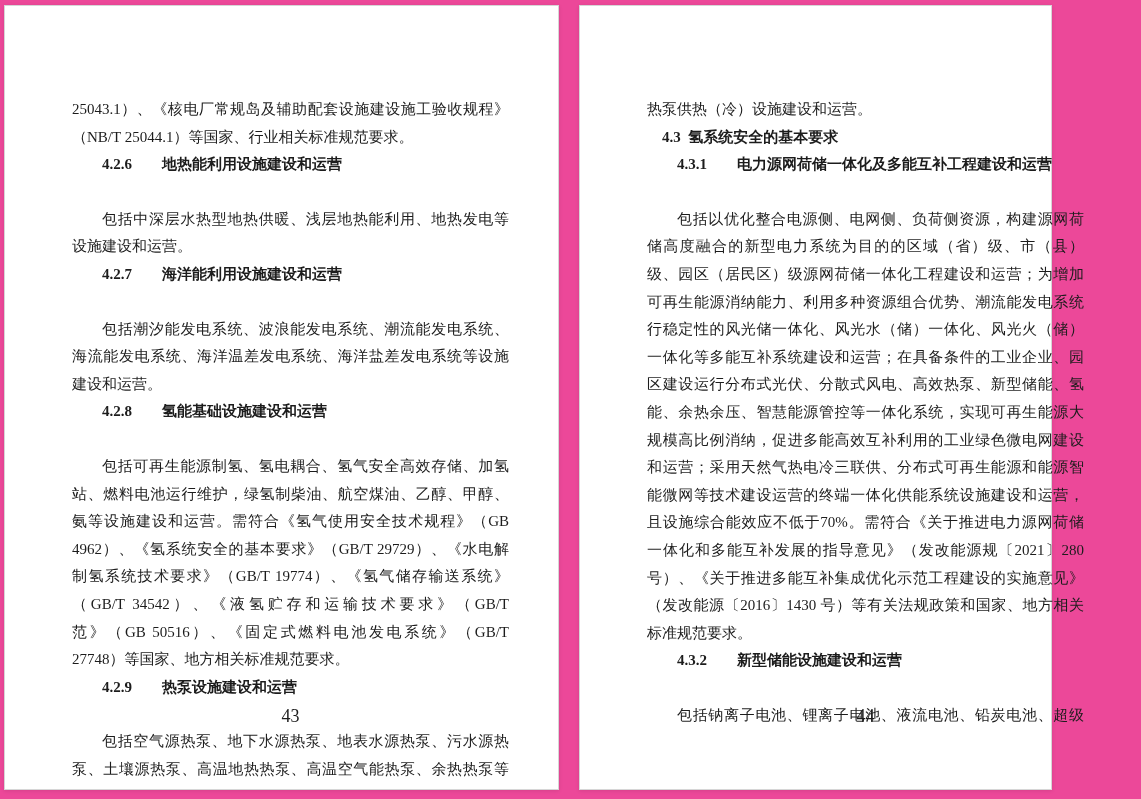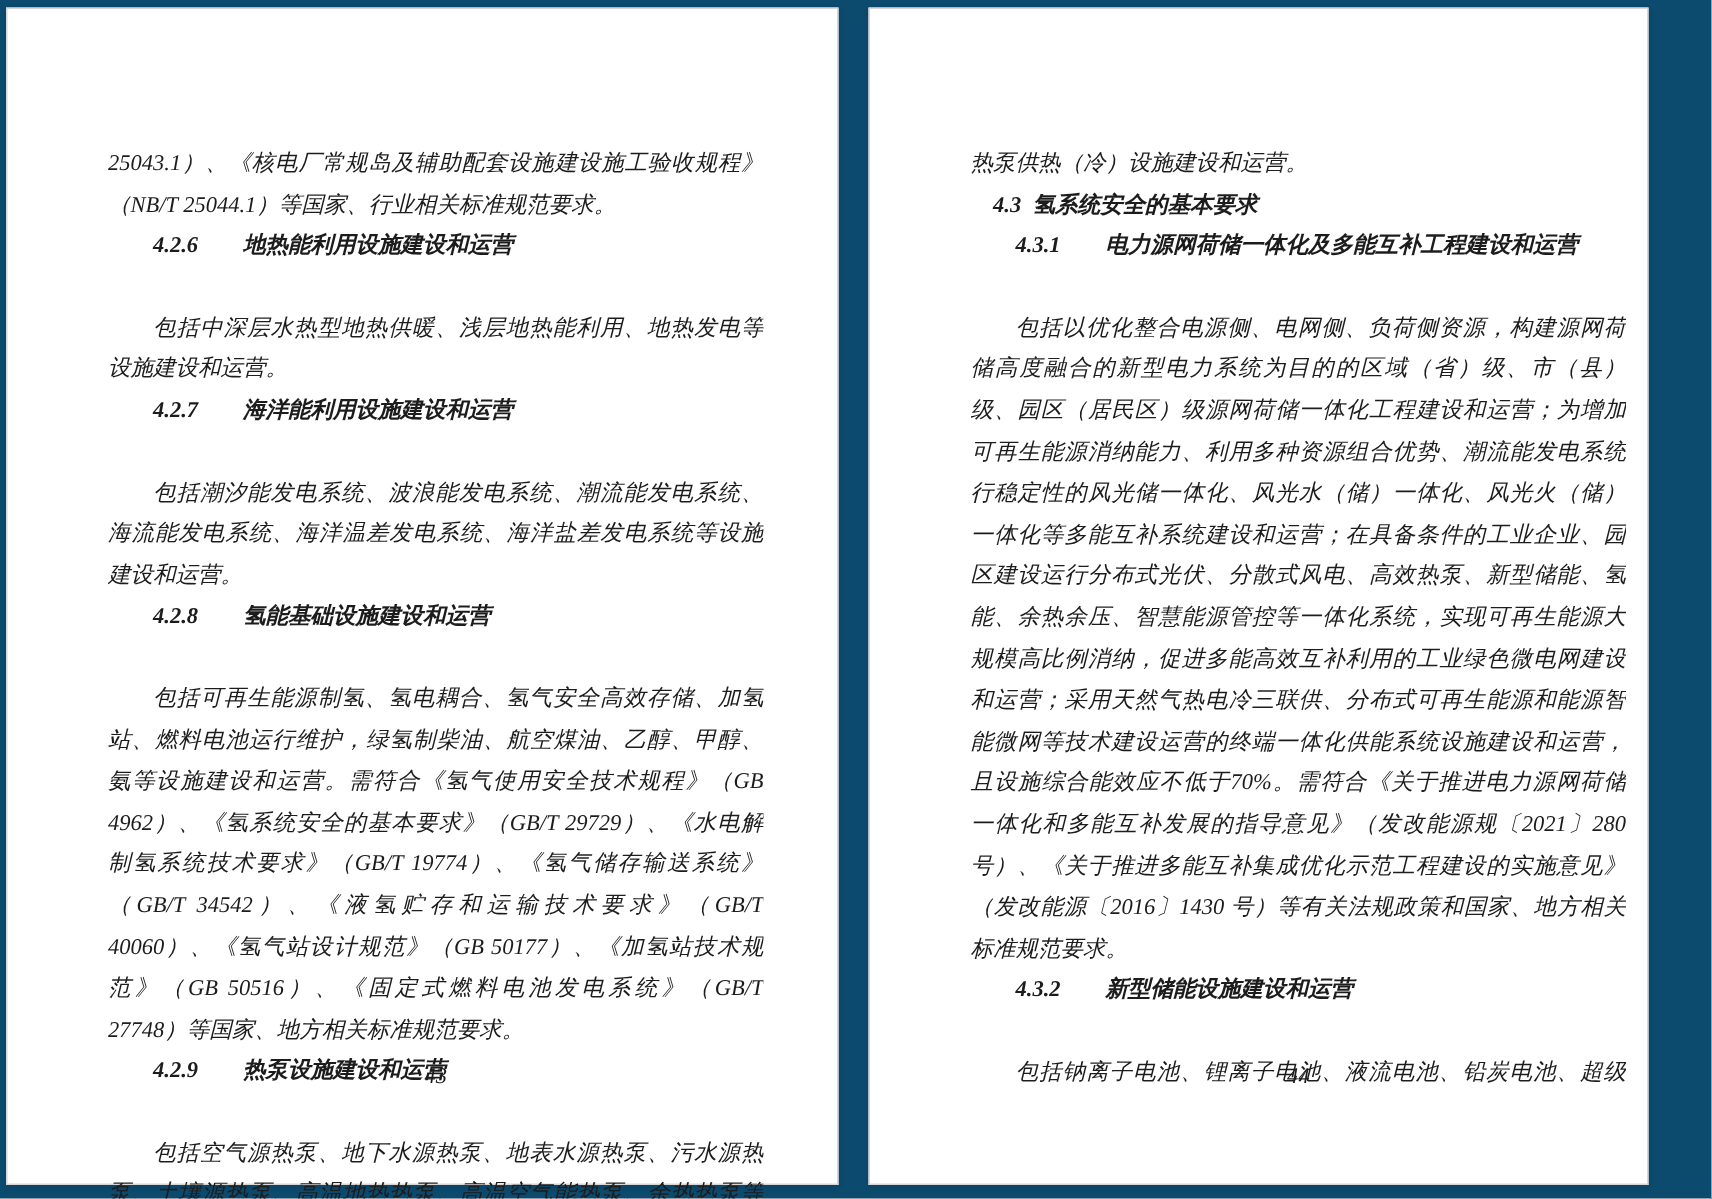--- a/index.html
+++ b/index.html
@@ -5,34 +5,33 @@
   html, body {
     margin: 0; padding: 0;
     width: 1141px; height: 799px;
     overflow: hidden;
     background: #ebebeb;
     font-family: "Liberation Serif", "DejaVu Serif", serif;
   }
   .canvas {
     position: relative;
     width: 1141px; height: 799px;
-    background: #0c4a6e;
-    font-style: italic;
+    background: #ec4899;
   }
   .page {
     position: absolute;
     top: 5px;
     height: 785px;
     background: #ffffff;
     border: 1px solid #d6d6d6;
     box-shadow: 0 1px 4px rgba(0,0,0,0.10);
     box-sizing: border-box;
   }
   .page-left  { left: 4px;   width: 555px; }
-  .page-right { left: 579px; width: 520px; }
+  .page-right { left: 579px; width: 473px; }
   .page-text {
     position: absolute;
     top: 90px;
     left: 67px;
     width: 437px;
     color: #1c1c1c;
     font-size: 15px;
     line-height: 27.6px;
   }
   .line { height: 27.6px; overflow: hidden; }
@@ -53,21 +52,21 @@
   .heading2 { font-weight: bold; padding-left: 1em; }
   .heading .htitle  { margin-left: 2em; }
   .heading2 .htitle { margin-left: 0.5em; }
   .page-number {
     position: absolute;
     bottom: 62px;
     left: 67px;
     width: 437px;
     text-align: center;
     color: #1c1c1c;
-    font-size: 15px;
+    font-size: 18px;
   }
 </style>
 </head>
 <body>
 
 <div class="canvas">
   <div class="page page-left">
     <div class="page-text">
         <div class="line fill">25043.1）、《核电厂常规岛及辅助配套设施建设施工验收规程》</div>
         <div class="line end">（NB/T 25044.1）等国家、行业相关标准规范要求。</div>
@@ -78,21 +77,20 @@
         <div class="line fill-indent">包括潮汐能发电系统、波浪能发电系统、潮流能发电系统、</div>
         <div class="line fill">海流能发电系统、海洋温差发电系统、海洋盐差发电系统等设施</div>
         <div class="line end">建设和运营。</div>
         <div class="line heading"><span class="hnum">4.2.8</span><span class="htitle">氢能基础设施建设和运营</span></div>
         <div class="line fill-indent">包括可再生能源制氢、氢电耦合、氢气安全高效存储、加氢</div>
         <div class="line fill">站、燃料电池运行维护，绿氢制柴油、航空煤油、乙醇、甲醇、</div>
         <div class="line fill">氨等设施建设和运营。需符合《氢气使用安全技术规程》（GB</div>
         <div class="line fill">4962）、《氢系统安全的基本要求》（GB/T 29729）、《水电解</div>
         <div class="line fill">制氢系统技术要求》（GB/T 19774）、《氢气储存输送系统》</div>
         <div class="line fill">（GB/T 34542）、《液氢贮存和运输技术要求》（GB/T</div>
-        <div class="line fill">40060）、《氢气站设计规范》（GB 50177）、《加氢站技术规</div>
         <div class="line fill">范》（GB 50516）、《固定式燃料电池发电系统》（GB/T</div>
         <div class="line end">27748）等国家、地方相关标准规范要求。</div>
         <div class="line heading"><span class="hnum">4.2.9</span><span class="htitle">热泵设施建设和运营</span></div>
         <div class="line fill-indent">包括空气源热泵、地下水源热泵、地表水源热泵、污水源热</div>
         <div class="line fill">泵、土壤源热泵、高温地热热泵、高温空气能热泵、余热热泵等</div>
       </div>
     <div class="page-number">43</div>
   </div>
   <div class="page page-right">
     <div class="page-text">

